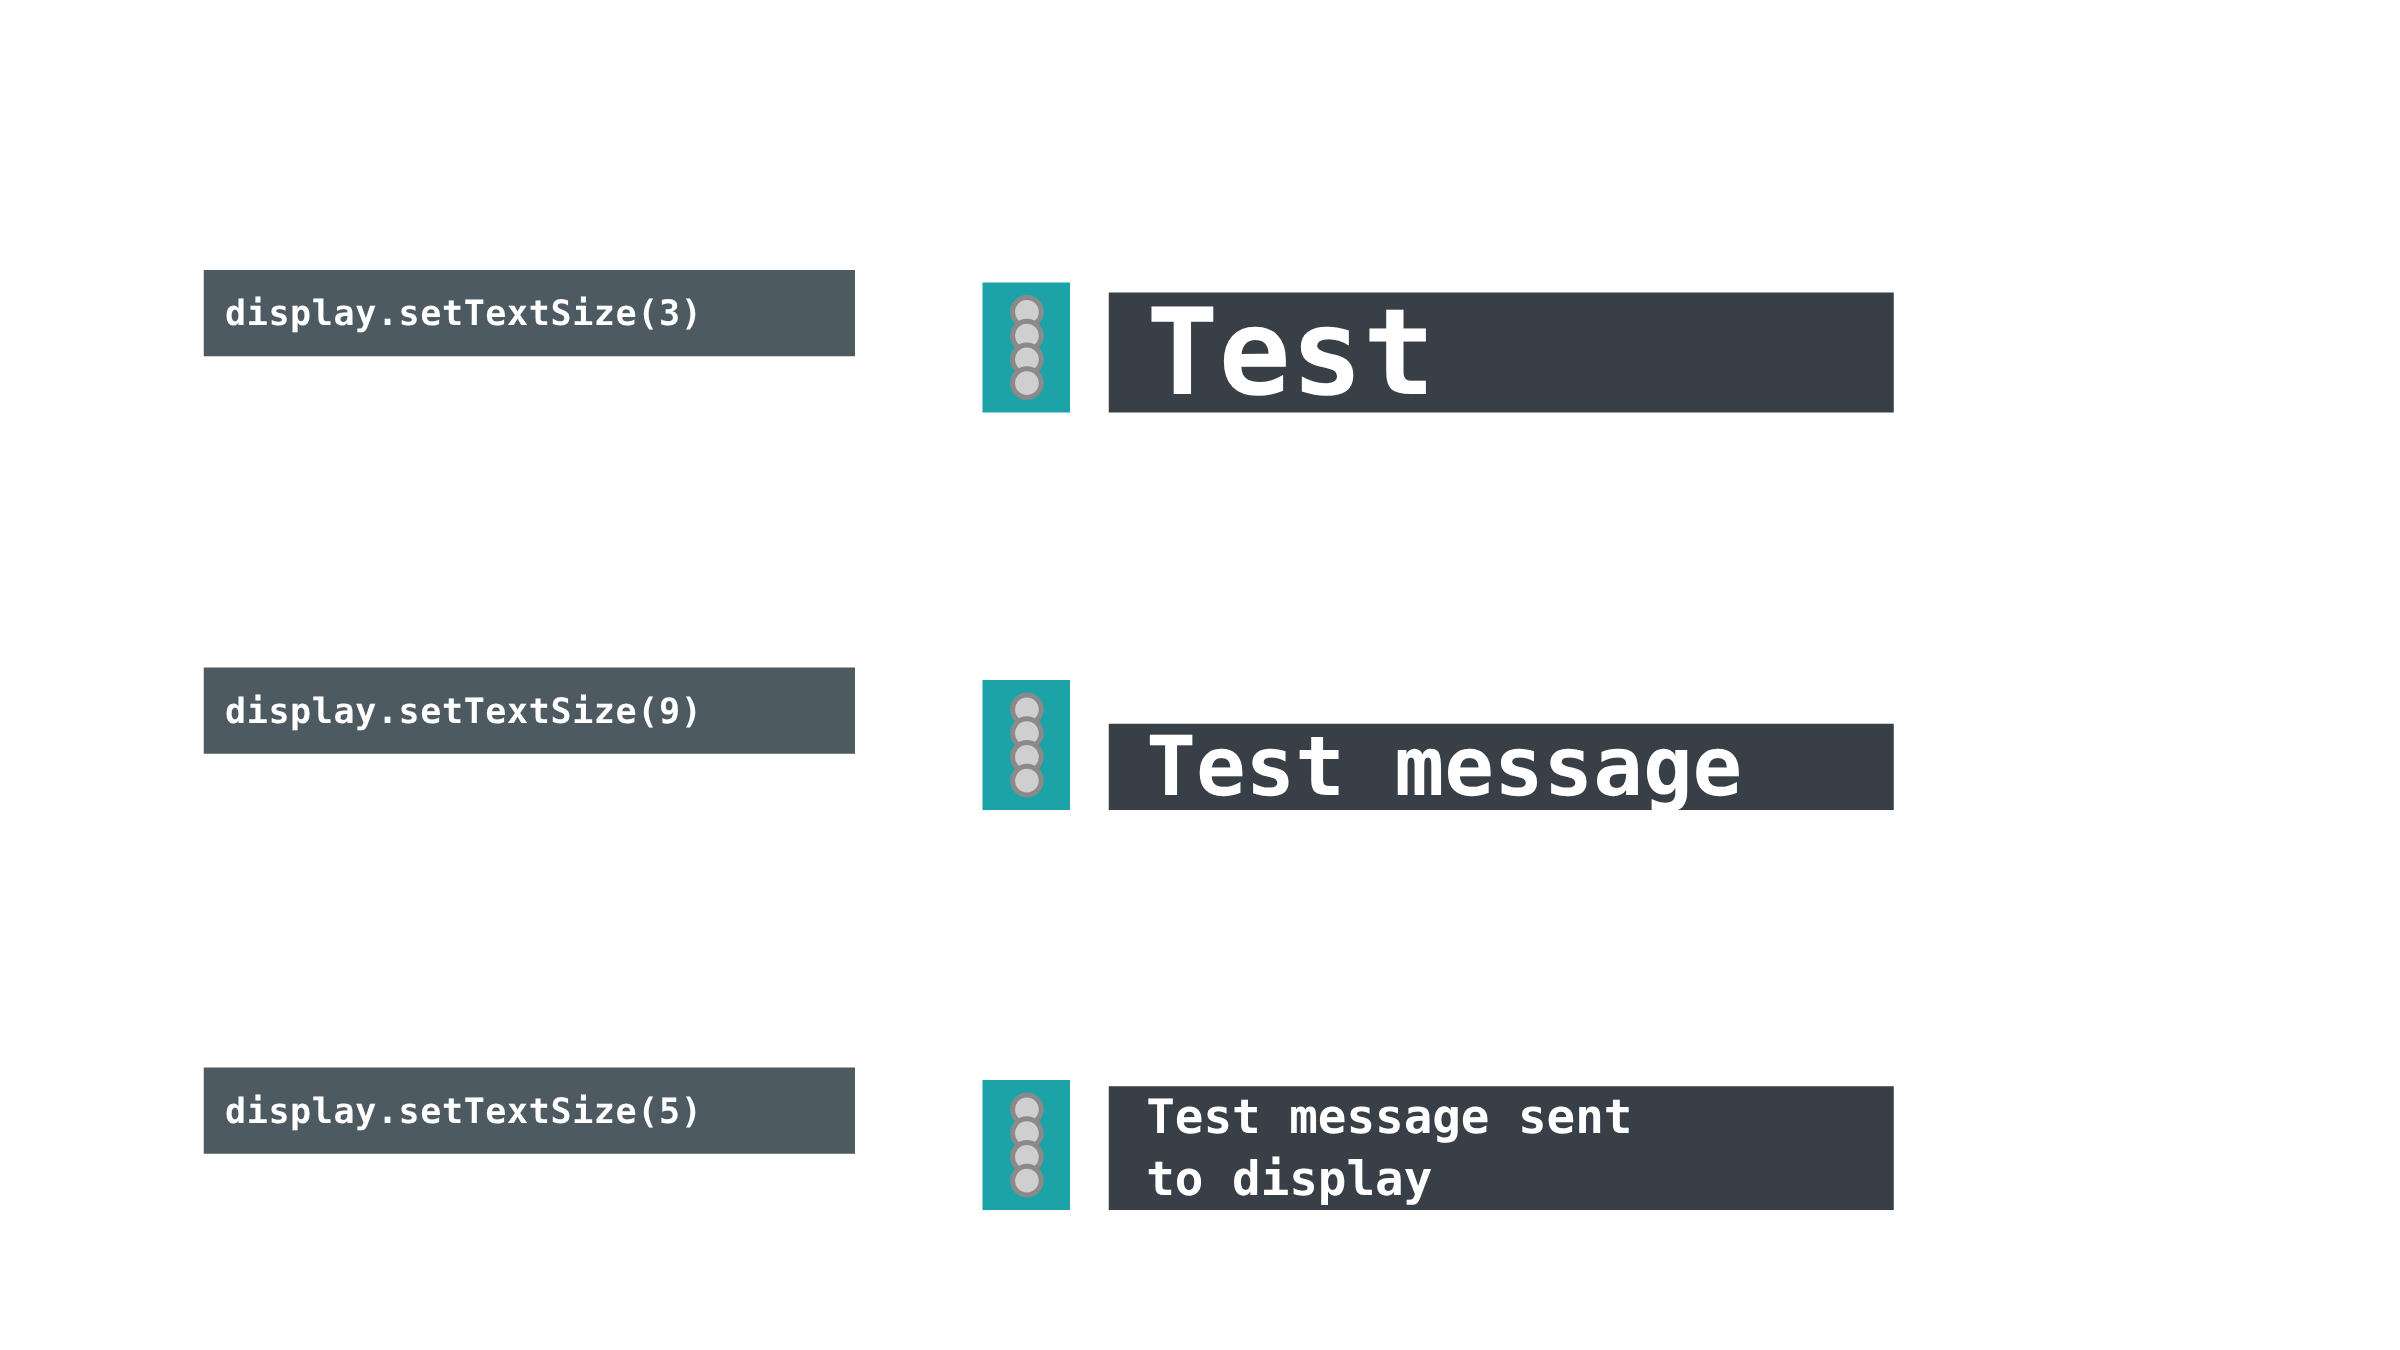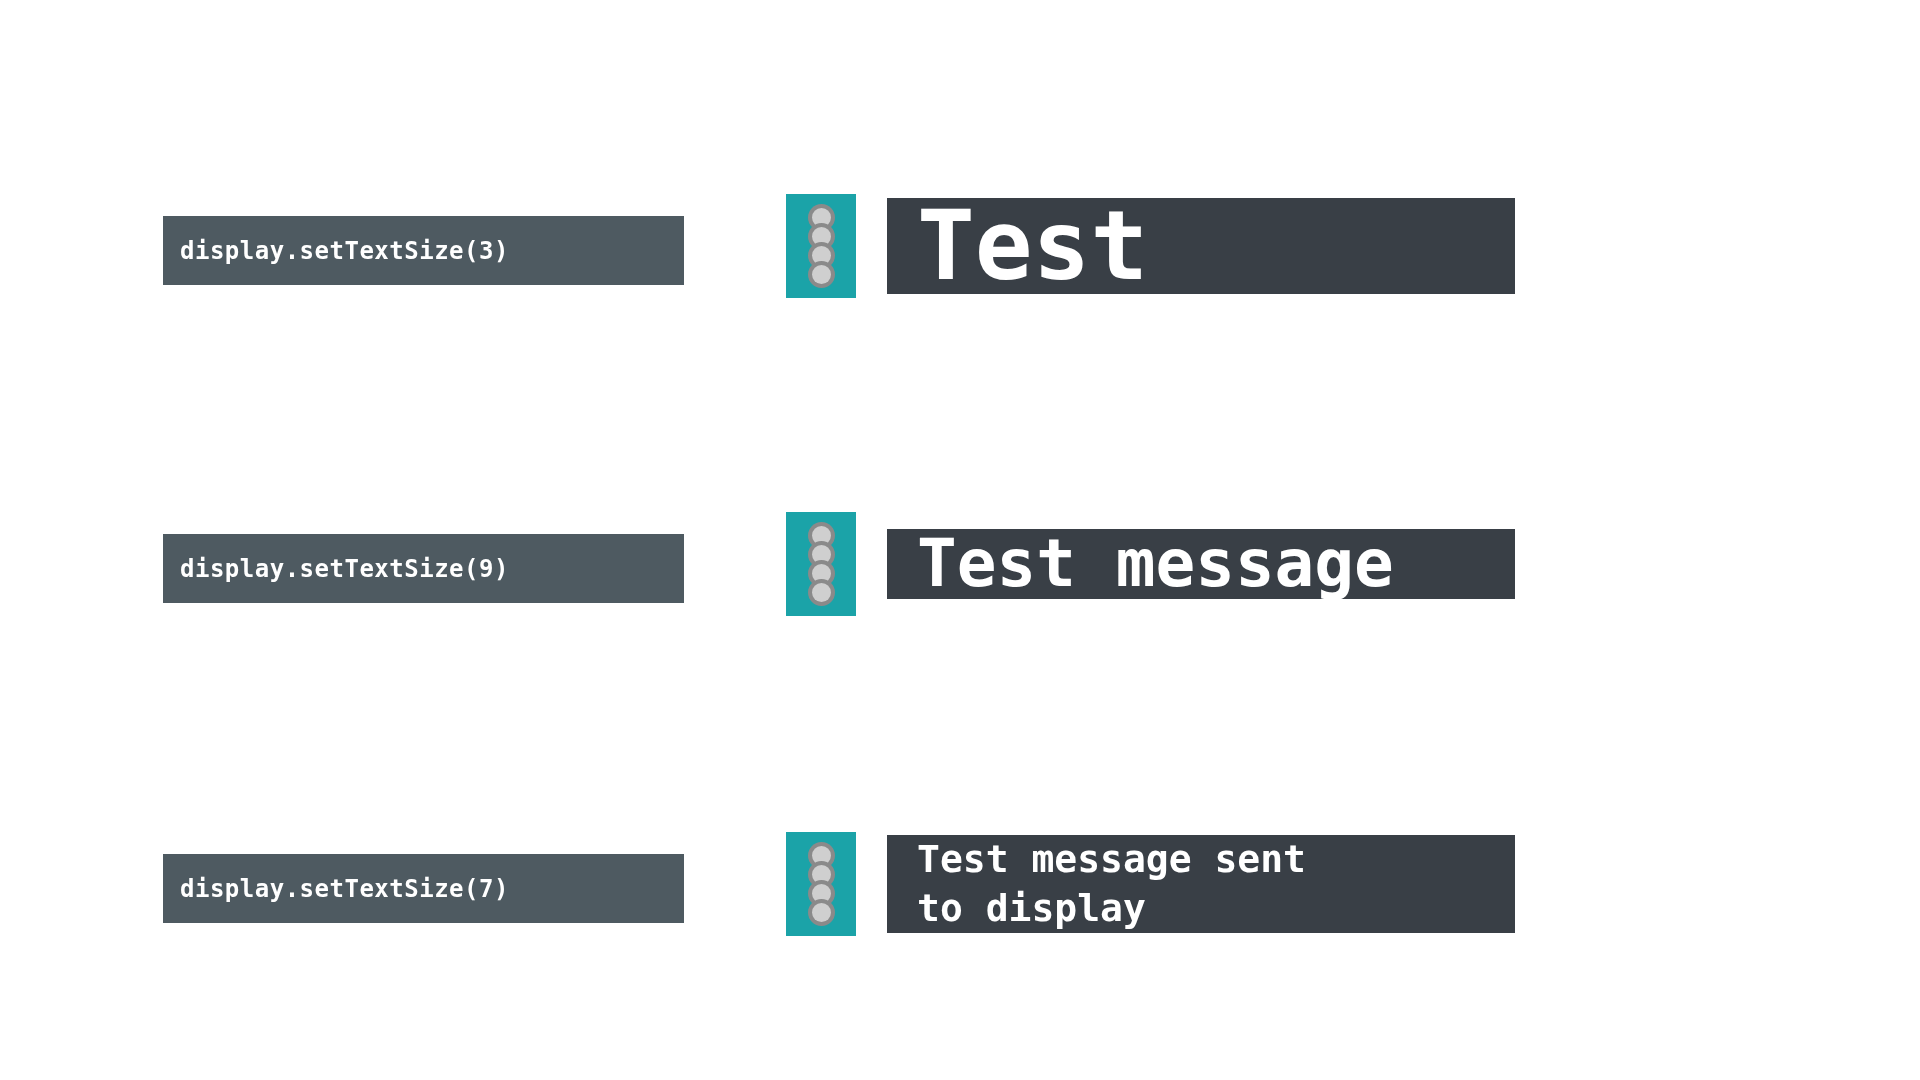--- a/index.html
+++ b/index.html
@@ -35,33 +35,33 @@
     left: 163px;
     display: flex;
     align-items: center;
     box-sizing: border-box;
     height: 69px;
     width: 521px;
     background: #4E5A61;
     padding: 4px 17px;
     color: #ffffff;
     font-family: "DejaVu Sans Mono", "Liberation Mono", monospace;
-    font-size: 24px;
+    font-size: 28px;
     font-weight: 700;
     letter-spacing: 0.5px;
     white-space: nowrap;
   }
 
   
   .oled-board {
     position: absolute;
     left: 786px;
     display: flex;
     flex-direction: row;
-    align-items: center;
+    align-items: flex-end;
     height: 168px;
     width: 814px;
   }
 
   .board-left-rail {
     position: relative;
     width: 70px;
     background: #1BA3A8;
     flex: 0 0 70px;
     display: flex;
@@ -164,21 +164,21 @@
       <div class="screen">
         <div class="screen-text">Test message</div>
       </div>
       <div class="board-bezel-right"></div>
       <div class="board-right-rail"></div>
     </div>
   </div>
 
   <div class="demo-row size-1" style="top:0;">
 
-    <div class="code-label" style="top:854px;">display.setTextSize(7)</div>
+    <div class="code-label" style="top:854px;">display.setTextSize(5)</div>
 
     <div class="oled-board" style="top:800px;">
       <div class="board-left-rail">
         <span class="pin-hole"></span>
         <span class="pin-hole"></span>
         <span class="pin-hole"></span>
         <span class="pin-hole"></span>
       </div>
       <div class="board-bezel-left"></div>
       <div class="screen">

